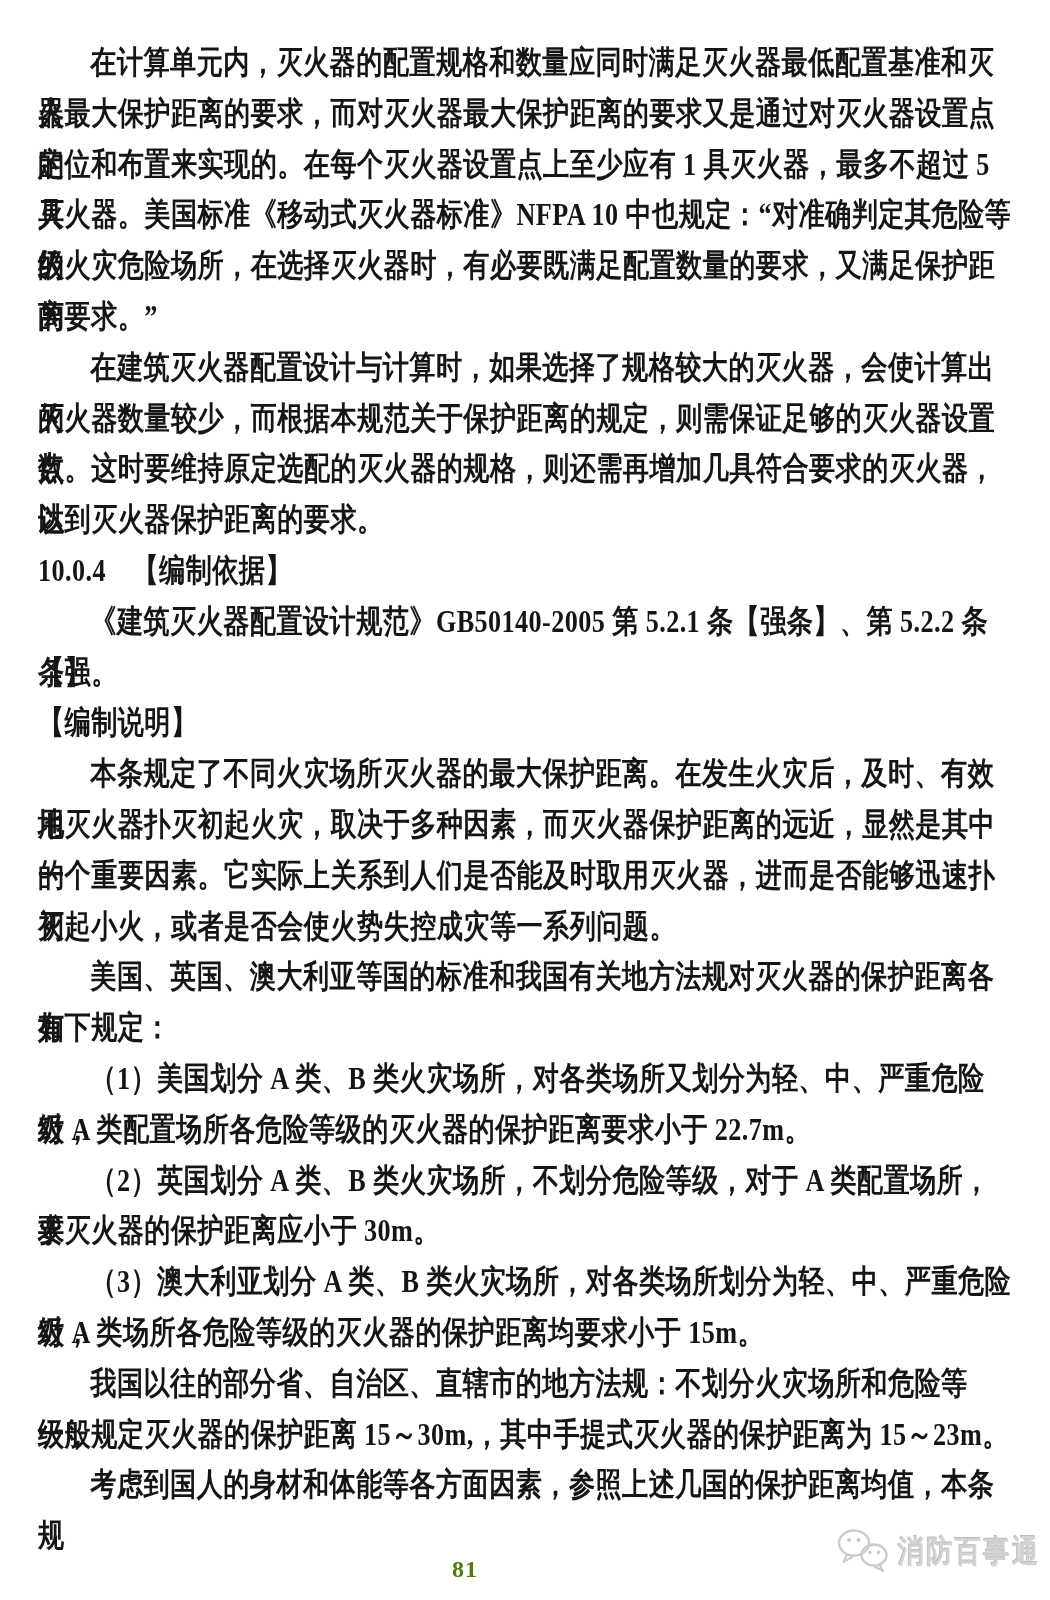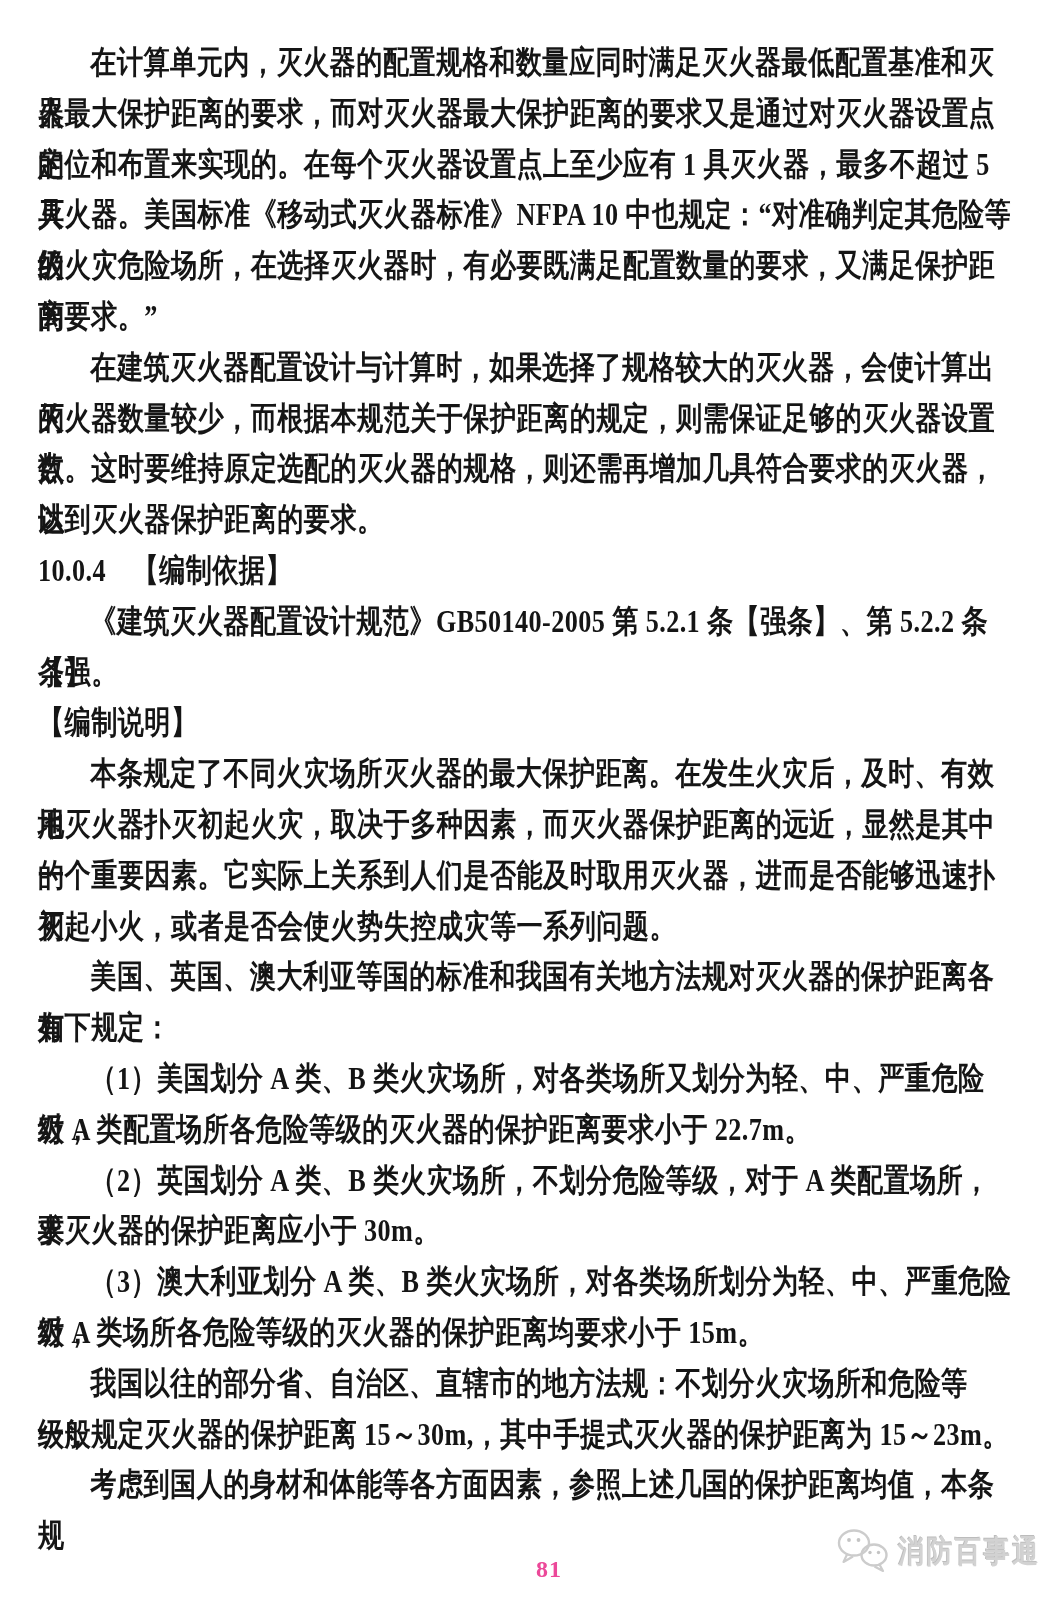--- a/index.html
+++ b/index.html
@@ -45,27 +45,27 @@
     color: #d2d2d2;
     letter-spacing: 3px;
     white-space: nowrap;
     transform: scaleX(0.84);
     transform-origin: 0 50%;
     text-shadow: -1px -1px 0 #bcbcbc, 1px 1px 0 #ffffff;
   }
   .page-number {
     position: absolute;
     top: 1556px;
-    left: 494px;
+    left: 452px;
     width: 68px;
-    text-align: right;
+    text-align: left;
     font-size: 24px;
     font-weight: 700;
     letter-spacing: 1px;
-    color: #ec4899;
+    color: #4d7c0f;
   }
 </style>
 </head>
 <body>
 
 <div class="page">
 
   <div class="content" id="doc-lines">
       <div class="line indent">在计算单元内，灭火器的配置规格和数量应同时满足灭火器最低配置基准和灭火</div>
       <div class="line">器最大保护距离的要求，而对灭火器最大保护距离的要求又是通过对灭火器设置点的</div>

